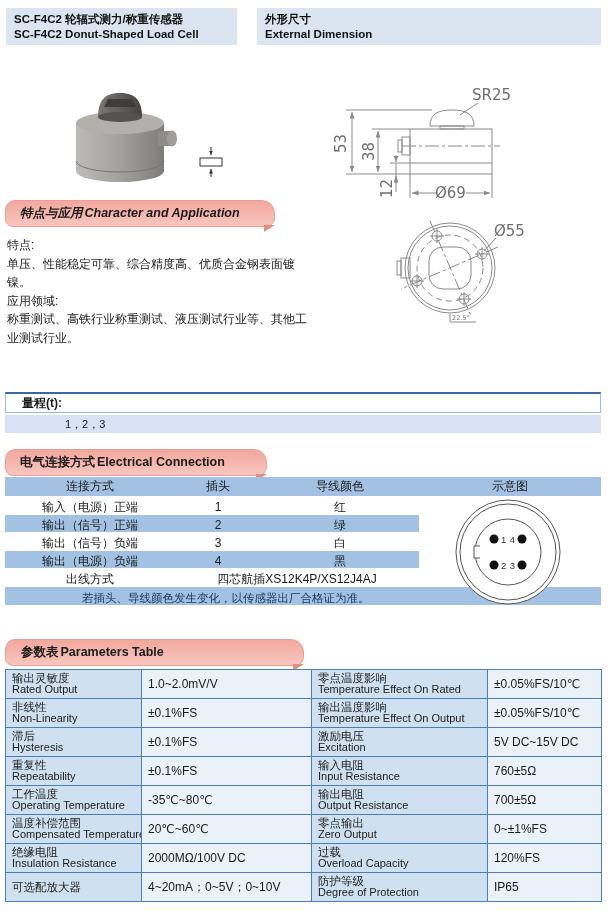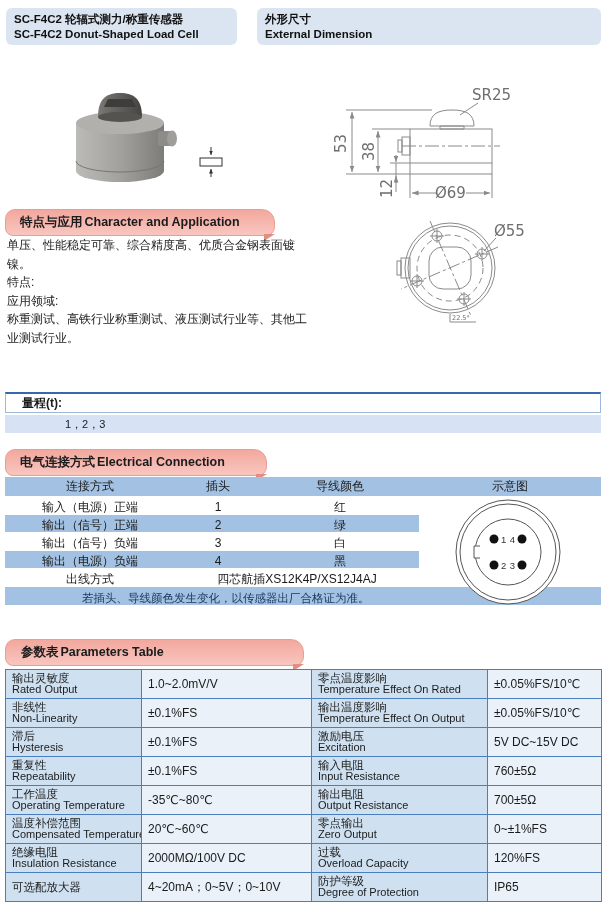--- a/index.html
+++ b/index.html
@@ -1,32 +1,32 @@
 <!DOCTYPE html>
 <html><head>
 <meta charset="utf-8">
 <style>
   html,body{margin:0;padding:0;background:#fff;}
   .page{position:relative;width:608px;height:911px;background:#fff;overflow:hidden;
         font-family:"Liberation Sans","DejaVu Sans",sans-serif;color:#1a1a1a;}
 
   
   .hdr{position:absolute;background:#dbe5f1;padding:4px 8px;box-sizing:border-box;
-       font-size:11.5px;font-weight:bold;line-height:14.5px;color:#111;border-radius:6px;}
+       font-size:11.5px;font-weight:bold;line-height:14.5px;color:#111;}
   .hdr-left{left:6px;top:8px;width:231px;height:37px;}
   .hdr-right{left:257px;top:8px;width:344px;height:37px;}
 
   
   .banner{position:absolute;height:18px;background:linear-gradient(180deg,#f2a89e,#f8c6bf);
           border:1px solid #ec9d91;border-radius:10px 13px 9px 8px;padding:4px 10px 3px 14px;
           font-size:12.5px;font-weight:bold;color:#1b1b1b;white-space:nowrap;box-sizing:content-box;}
   .banner::after{content:"";position:absolute;right:-1px;bottom:-6px;width:0;height:0;
           border-top:7px solid #e08f82;border-right:11px solid transparent;}
   .banner .en{margin-left:2px;}
-  .banner-feat{left:5px;top:209px;width:244px;}
+  .banner-feat{left:5px;top:200px;width:244px;font-style:italic;}
   .banner-elec{left:5px;top:449px;width:236px;}
   .banner-param{left:5px;top:639px;width:272px;padding-left:15px;}
 
   
   .features-text{position:absolute;left:7px;top:236px;width:300px;font-size:12px;line-height:18.5px;color:#222;}
 
   
   .range{position:absolute;left:5px;top:392px;width:596px;box-sizing:border-box;}
   .range-label{border:1px solid #9cb8dc;border-top:2px solid #3a66ad;background:#fff;
                height:18px;line-height:18px;padding-left:16px;font-size:12px;font-weight:bold;}
@@ -181,22 +181,22 @@
       <line class="cad" x1="164" y1="180" x2="152" y2="193"></line>
       <path class="cad" d="M118,256 v8 h26"></path>
       <text class="dimtxt-sm" x="120" y="262">22.5°</text>
     </g>
   </svg>
 
   <div class="banner banner-feat">
     <span>特点与应用</span><span class="en">Character  and Application</span>
   </div>
   <div class="features-text">
+    <div>特点:</div>
     <div>单压、性能稳定可靠、综合精度高、优质合金钢表面镀镍。</div>
-    <div>特点:</div>
     <div>应用领域:</div>
     <div>称重测试、高铁行业称重测试、液压测试行业等、其他工业测试行业。</div>
   </div>
 
   <div class="range">
     <div class="range-label">量程(t):</div>
     <div class="range-values">1，2，3</div>
   </div>
 
   <div class="banner banner-elec">

